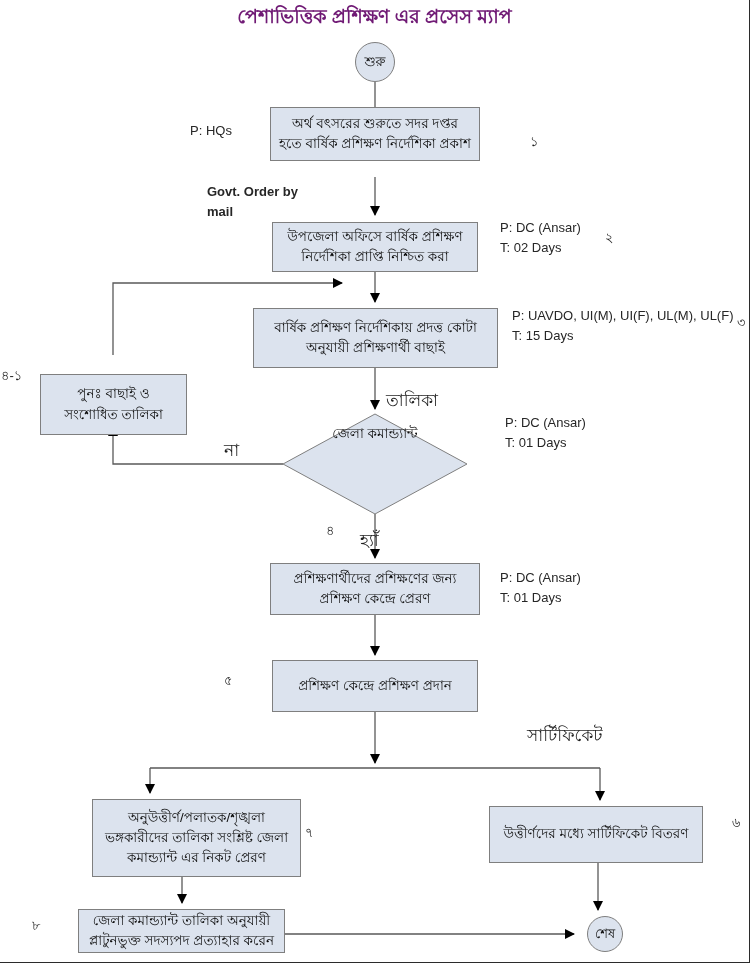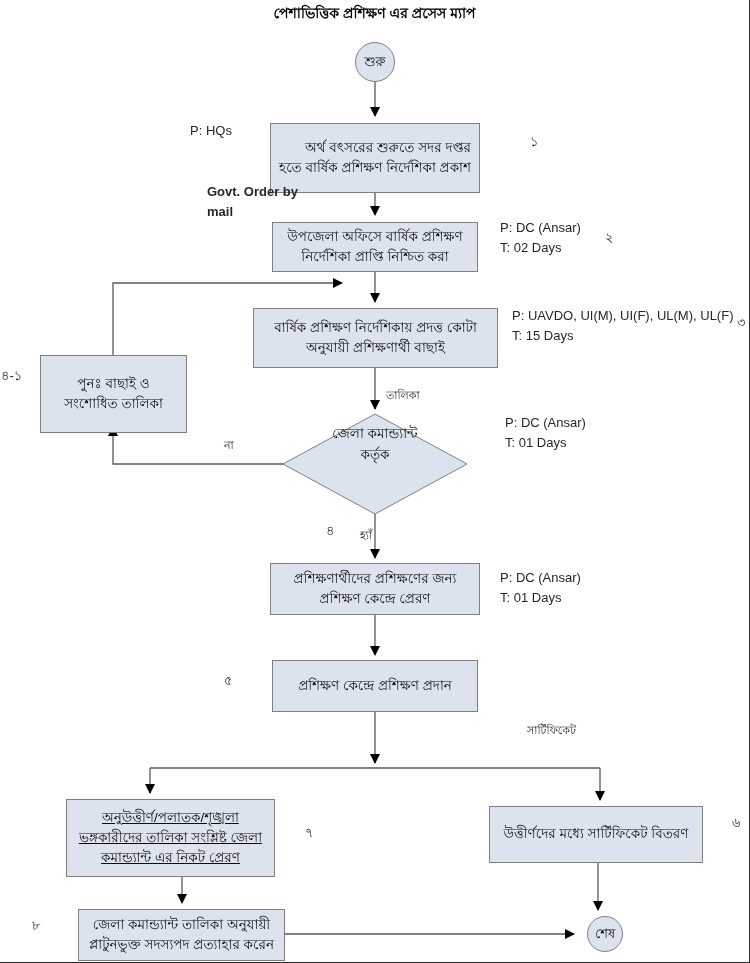--- a/index.html
+++ b/index.html
@@ -4,36 +4,36 @@
 <style>
   html,body{margin:0;padding:0;background:#fff;}
   .canvas{
     position:relative;width:750px;height:963px;background:#ffffff;
     font-family:"Liberation Sans","DejaVu Sans",sans-serif;
     border-right:1px solid #2b2b2b;border-bottom:1px solid #2b2b2b;
     box-sizing:border-box;overflow:hidden;
   }
   .title{
     position:absolute;top:2px;left:0;width:100%;text-align:center;
-    font-weight:bold;font-size:14px;color:#000000;z-index:3;
+    font-weight:bold;font-size:19px;color:#701a75;z-index:3;
   }
   .wires{position:absolute;left:0;top:0;z-index:1;}
   .node{
     position:absolute;background:#dce3ee;border:1px solid #7f7f7f;
     display:flex;align-items:center;justify-content:center;text-align:center;
     font-size:13.5px;line-height:1.5;color:#0d0d0d;padding:2px 8px;
     box-sizing:border-box;z-index:2;
   }
   .circle{border-radius:50%;padding:0;font-size:13px;}
   .dlabel{
     position:absolute;left:300px;top:424px;width:150px;text-align:center;
     font-size:13.5px;line-height:1.55;color:#0d0d0d;z-index:2;
   }
   .ann{position:absolute;font-size:13px;color:#262626;line-height:1.5;z-index:2;}
-  .lbl{position:absolute;font-size:11px;color:#1f1f1f;z-index:2;}
+  .lbl{position:absolute;font-size:17px;color:#1f1f1f;z-index:2;}
   .num{position:absolute;font-size:13px;color:#1f1f1f;z-index:2;}
   .bold{font-weight:bold;}
 </style>
 </head>
 <body>
 
 <div class="canvas">
 
   <div class="title">পেশাভিত্তিক প্রশিক্ষণ এর প্রসেস ম্যাপ</div>
 
@@ -59,33 +59,32 @@
       <path d="M182,877 V903" marker-end="url(#arr)"></path>
       <path d="M285,934 H574" marker-end="url(#arr)"></path>
       <path d="M598,863 V910" marker-end="url(#arr)"></path>
     </g>
     <polygon points="375,414 467,464 375,514 283,464" fill="#dce3ee" stroke="#7f7f7f" stroke-width="1"></polygon>
   </svg>
 
   <div class="node circle" style="left:355px;top:42px;width:40px;height:40px;">শুরু</div>
   <div class="node circle" style="left:581px;top:916px;width:36px;height:36px;margin-left:6px;">শেষ</div>
 
-  <div class="node" style="left:270px;top:123px;width:210px;height:70px;text-align:right;">অর্থ বৎসরের শুরুতে সদর দপ্তর হতে বার্ষিক প্রশিক্ষণ নির্দেশিকা প্রকাশ</div>
+  <div class="node" style="left:270px;top:107px;width:210px;height:54px;">অর্থ বৎসরের শুরুতে সদর দপ্তর হতে বার্ষিক প্রশিক্ষণ নির্দেশিকা প্রকাশ</div>
   <div class="node" style="left:272px;top:222px;width:206px;height:50px;">উপজেলা অফিসে বার্ষিক প্রশিক্ষণ নির্দেশিকা প্রাপ্তি নিশ্চিত করা</div>
   <div class="node" style="left:253px;top:308px;width:245px;height:60px;">বার্ষিক প্রশিক্ষণ নির্দেশিকায় প্রদত্ত কোটা অনুযায়ী প্রশিক্ষণার্থী বাছাই</div>
-  <div class="node" style="left:40px;top:355px;width:147px;height:78px;">পুনঃ বাছাই ও সংশোধিত তালিকা</div>
+  <div class="node" style="left:40px;top:374px;width:147px;height:61px;">পুনঃ বাছাই ও সংশোধিত তালিকা</div>
   <div class="node" style="left:270px;top:563px;width:210px;height:52px;">প্রশিক্ষণার্থীদের প্রশিক্ষণের জন্য প্রশিক্ষণ কেন্দ্রে প্রেরণ</div>
   <div class="node" style="left:272px;top:660px;width:206px;height:52px;">প্রশিক্ষণ কেন্দ্রে প্রশিক্ষণ প্রদান</div>
-  <div class="node" style="left:66px;top:799px;width:209px;height:78px;text-decoration:underline;">অনুউত্তীর্ণ/পলাতক/শৃঙ্খলা ভঙ্গকারীদের তালিকা সংশ্লিষ্ট জেলা কমান্ড্যান্ট এর নিকট প্রেরণ</div>
+  <div class="node" style="left:92px;top:799px;width:209px;height:78px;">অনুউত্তীর্ণ/পলাতক/শৃঙ্খলা ভঙ্গকারীদের তালিকা সংশ্লিষ্ট জেলা কমান্ড্যান্ট এর নিকট প্রেরণ</div>
   <div class="node" style="left:489px;top:806px;width:214px;height:57px;padding-left:8px;">উত্তীর্ণদের মধ্যে সার্টিফিকেট বিতরণ</div>
-  <div class="node" style="left:78px;top:909px;width:207px;height:52px;">জেলা কমান্ড্যান্ট তালিকা অনুযায়ী প্লাটুনভুক্ত সদস্যপদ প্রত্যাহার করেন</div>
+  <div class="node" style="left:78px;top:909px;width:207px;height:44px;">জেলা কমান্ড্যান্ট তালিকা অনুযায়ী প্লাটুনভুক্ত সদস্যপদ প্রত্যাহার করেন</div>
 
   <div class="dlabel">
     <div>জেলা কমান্ড্যান্ট</div>
-    <div>কর্তৃক</div>
   </div>
 
   <div class="ann" style="left:190px;top:121px;">
     <div>P: HQs</div>
   </div>
   <div class="ann bold" style="left:207px;top:182px;width:112px;">Govt. Order by mail</div>
   <div class="ann" style="left:500px;top:218px;">
     <div>P: DC (Ansar)</div>
     <div>T: 02 Days</div>
   </div>

